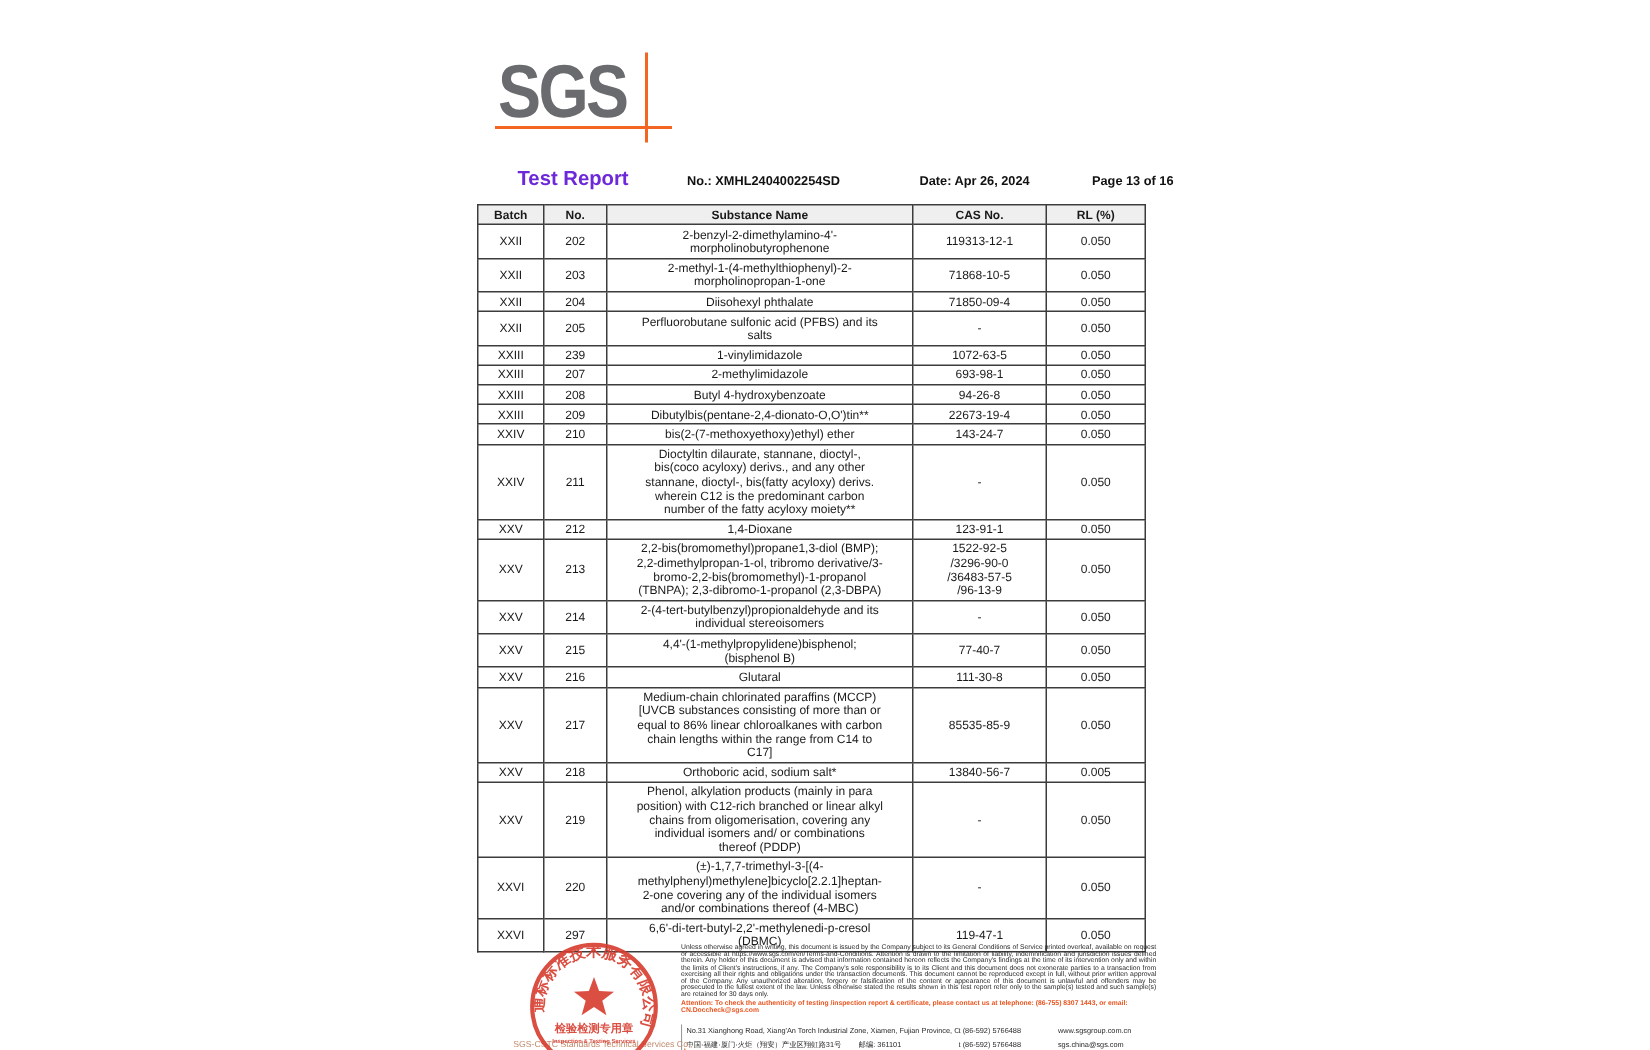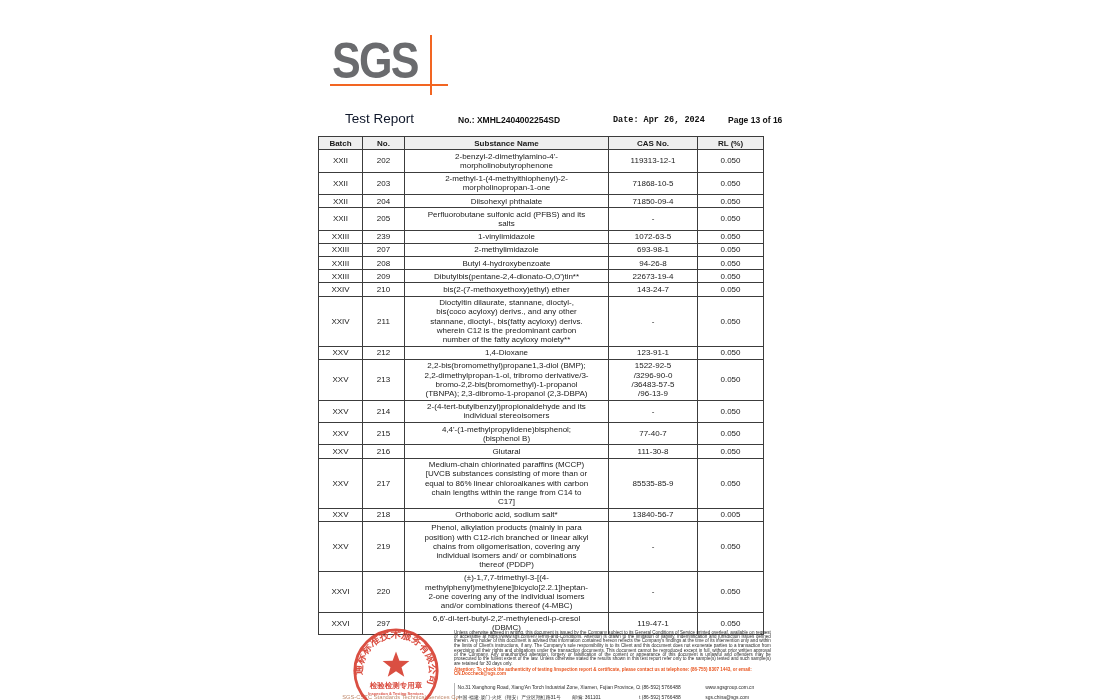--- a/index.html
+++ b/index.html
@@ -7,23 +7,23 @@
         font-family:"Liberation Sans","DejaVu Sans",sans-serif;color:#1a1a1a;margin-top:28px;}
 
   
   .logo-text{position:absolute;left:332px;top:8px;font-size:50px;font-weight:bold;
              color:#6a6b6e;letter-spacing:-2px;transform:scaleX(0.86);transform-origin:0 0;
              line-height:50px;}
   .logo-vline{position:absolute;left:430px;top:7px;width:1.5px;height:60px;background:#f26522;}
   .logo-hline{position:absolute;left:330px;top:56px;width:118px;height:1.5px;background:#f26522;}
 
   
-  .title{position:absolute;left:345px;top:83px;font-size:13.5px;font-weight:normal;color:#0f172a;}
+  .title{position:absolute;left:345px;top:83px;font-size:13.5px;font-weight:bold;color:#6d28d9;}
   .meta{position:absolute;top:87px;font-size:8.5px;font-weight:bold;color:#111;}
-  .meta.no{left:458px;} .meta.date{left:613px;font-family:Liberation Mono, monospace;} .meta.page{left:728px;}
+  .meta.no{left:458px;} .meta.date{left:613px;} .meta.page{left:728px;}
 
   
   .tbl-wrap{position:absolute;left:318px;top:108px;}
   table{border-collapse:collapse;table-layout:fixed;width:445px;}
   th,td{border:1px solid #3c3c3c;font-size:8px;line-height:9.2px;padding:1.5px 2px;
         text-align:center;vertical-align:middle;word-wrap:break-word;}
   th{font-weight:bold;background:#efefef;font-size:8px;}
   td.name,td.cas{white-space:pre-line;}
 
   

